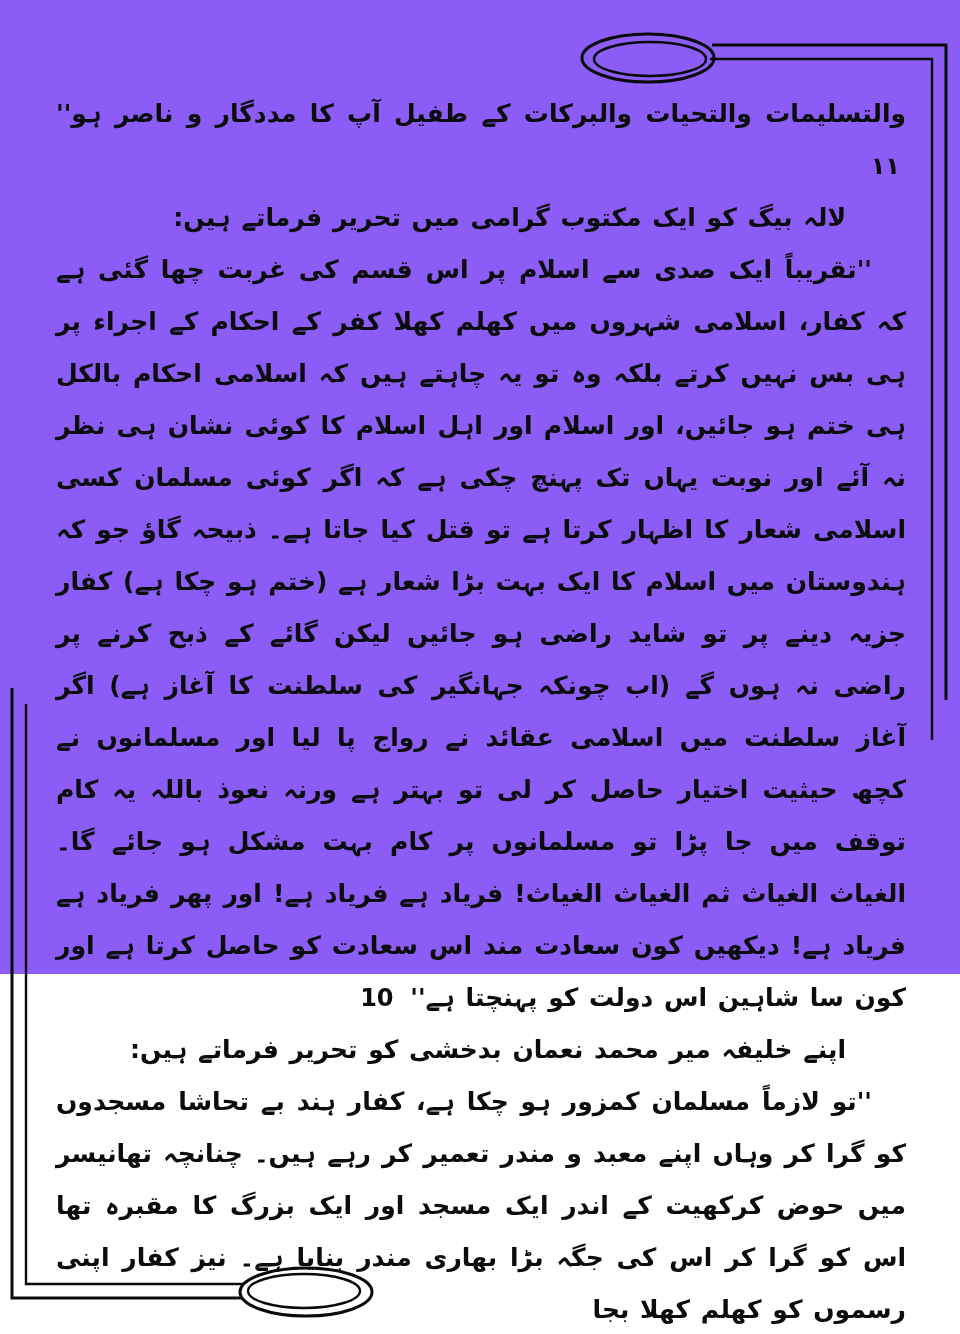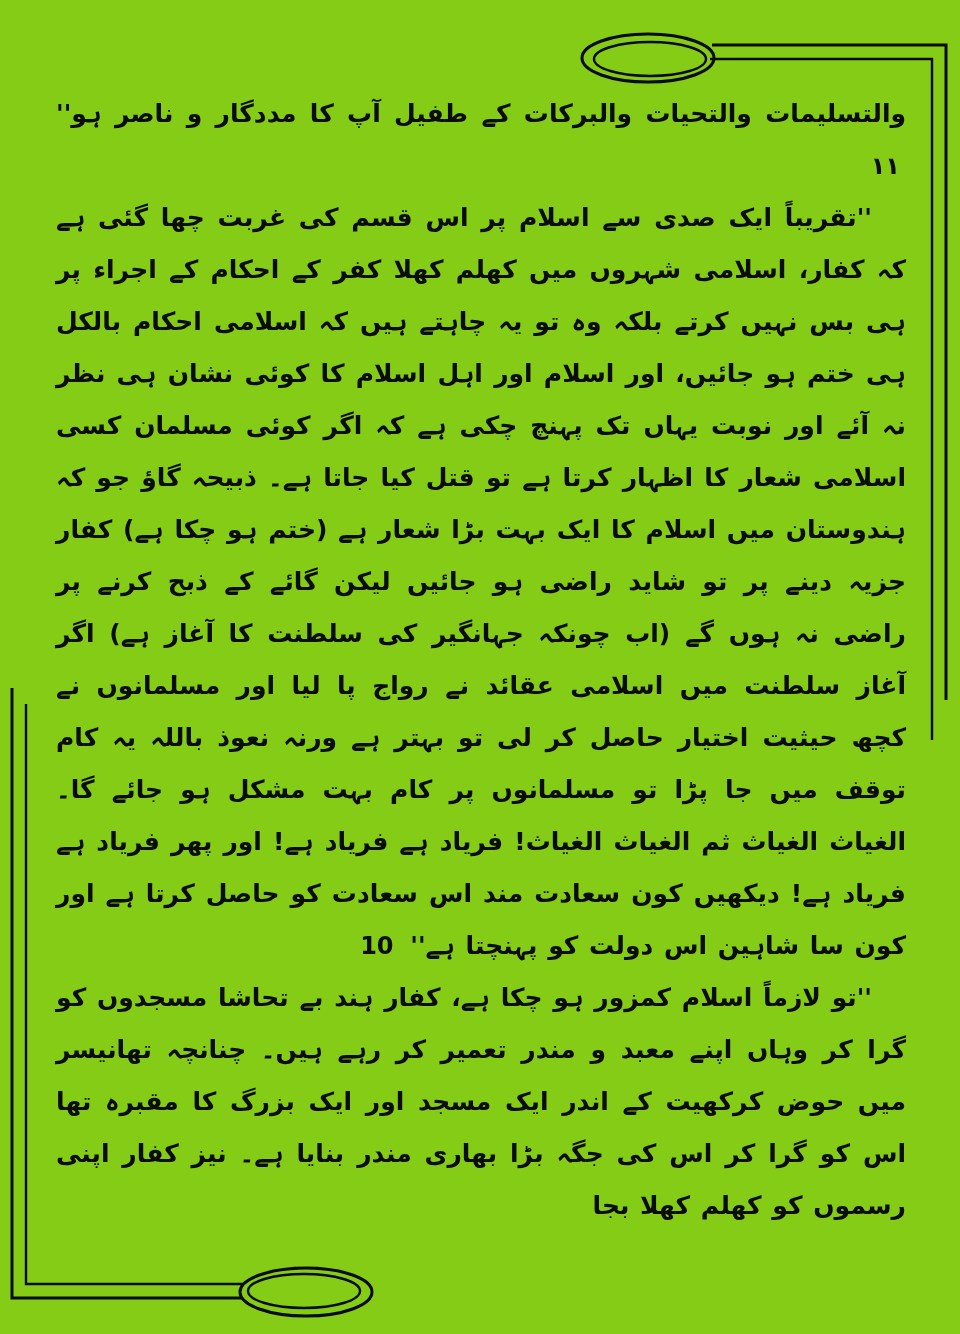--- a/index.html
+++ b/index.html
@@ -5,22 +5,22 @@
   * { margin: 0; padding: 0; box-sizing: border-box; }
   html, body { width: 960px; height: 1334px; }
   body {
     background: #ffffff;
     font-family: "DejaVu Sans", sans-serif;
     overflow: hidden;
   }
   .page {
     position: relative;
     width: 960px;
-    height: 1334px;
-    background: #84cc16;
+    height: 974px;
+    background: #8b5cf6;
   }
   .ornament {
     position: absolute;
     top: 0; left: 0;
     width: 960px; height: 1334px;
     pointer-events: none;
   }
   .ornament .st {
     fill: none;
     stroke: #0a0a0a;
@@ -78,25 +78,31 @@
     </g>
   </svg>
 
   <main class="text-block">
 
     <p class="para-continuation">
       <span>والتسلیمات والتحیات والبرکات کے طفیل آپ کا مددگار و ناصر ہو''</span>
       <span class="footnote-ref">۱۱</span>
     </p>
 
+    <p class="para-intro">
+      <span>لالہ بیگ کو ایک مکتوب گرامی میں تحریر فرماتے ہیں:</span>
+    </p>
 
     <p class="para-quote">
       <span>''تقریباً ایک صدی سے اسلام پر اس قسم کی غربت چھا گئی ہے کہ کفار، اسلامی شہروں میں کھلم کھلا کفر کے احکام کے اجراء پر ہی بس نہیں کرتے بلکہ وہ تو یہ چاہتے ہیں کہ اسلامی احکام بالکل ہی ختم ہو جائیں، اور اسلام اور اہل اسلام کا کوئی نشان ہی نظر نہ آئے اور نوبت یہاں تک پہنچ چکی ہے کہ اگر کوئی مسلمان کسی اسلامی شعار کا اظہار کرتا ہے تو قتل کیا جاتا ہے۔ ذبیحہ گاؤ جو کہ ہندوستان میں اسلام کا ایک بہت بڑا شعار ہے (ختم ہو چکا ہے) کفار جزیہ دینے پر تو شاید راضی ہو جائیں لیکن گائے کے ذبح کرنے پر راضی نہ ہوں گے (اب چونکہ جہانگیر کی سلطنت کا آغاز ہے) اگر آغاز سلطنت میں اسلامی عقائد نے رواج پا لیا اور مسلمانوں نے کچھ حیثیت اختیار حاصل کر لی تو بہتر ہے ورنہ نعوذ باللہ یہ کام توقف میں جا پڑا تو مسلمانوں پر کام بہت مشکل ہو جائے گا۔ الغیاث الغیاث ثم الغیاث الغیاث! فریاد ہے فریاد ہے! اور پھر فریاد ہے فریاد ہے! دیکھیں کون سعادت مند اس سعادت کو حاصل کرتا ہے اور کون سا شاہین اس دولت کو پہنچتا ہے''</span>
       <span class="footnote-ref">10</span>
     </p>
 
+    <p class="para-intro">
+      <span>اپنے خلیفہ میر محمد نعمان بدخشی کو تحریر فرماتے ہیں:</span>
+    </p>
 
     <p class="para-quote">
-      <span>''تو لازماً اسلام کمزور ہو چکا ہے، کفار ہند بے تحاشا مسجدوں کو گرا کر وہاں اپنے معبد و مندر تعمیر کر رہے ہیں۔ چنانچہ تھانیسر میں حوض کرکھیت کے اندر ایک مسجد اور ایک بزرگ کا مقبرہ تھا اس کو گرا کر اس کی جگہ بڑا بھاری مندر بنایا ہے۔ نیز کفار اپنی رسموں کو کھلم کھلا بجا</span>
+      <span>''تو لازماً مسلمان کمزور ہو چکا ہے، کفار ہند بے تحاشا مسجدوں کو گرا کر وہاں اپنے معبد و مندر تعمیر کر رہے ہیں۔ چنانچہ تھانیسر میں حوض کرکھیت کے اندر ایک مسجد اور ایک بزرگ کا مقبرہ تھا اس کو گرا کر اس کی جگہ بڑا بھاری مندر بنایا ہے۔ نیز کفار اپنی رسموں کو کھلم کھلا بجا</span>
     </p>
 
   </main>
 </div>
 
 </body></html>

